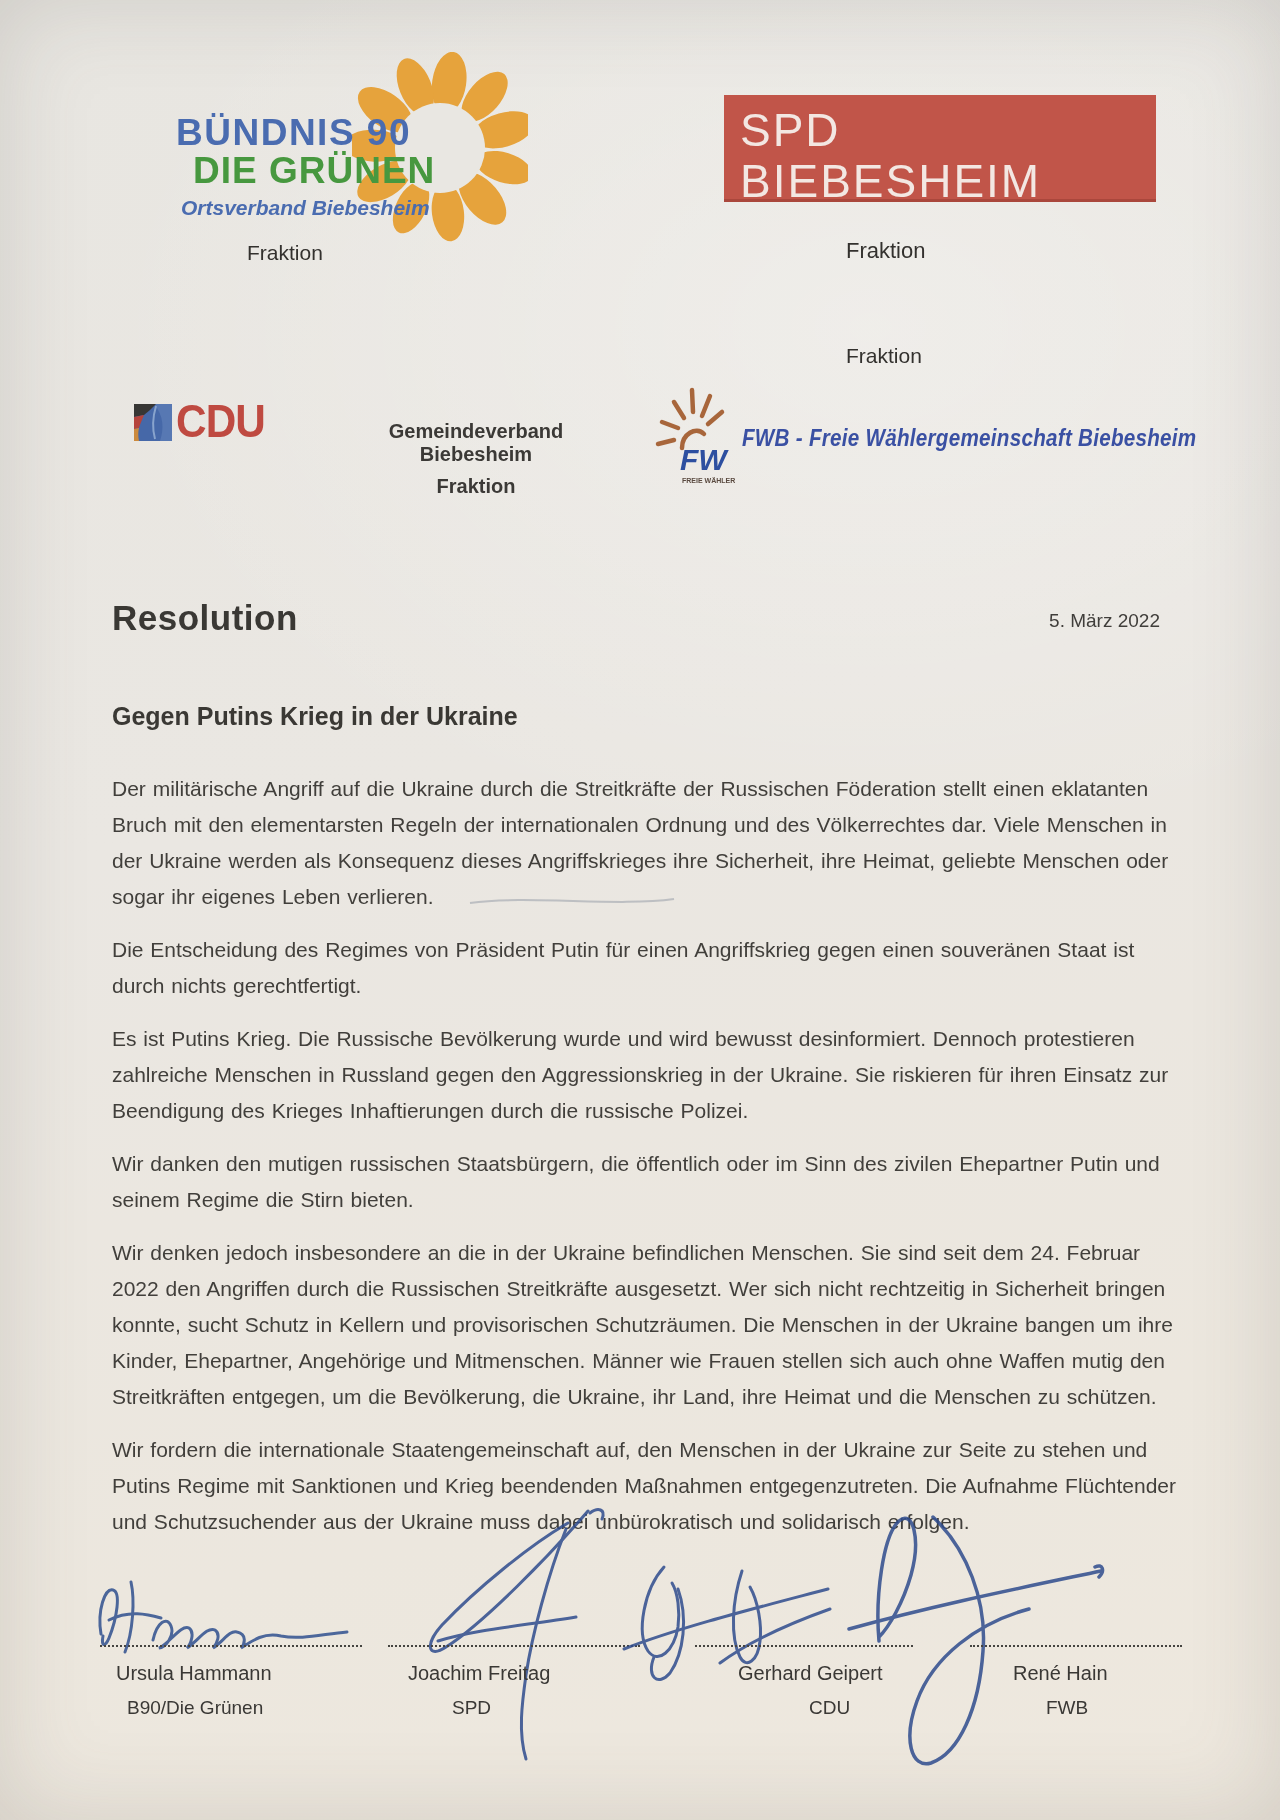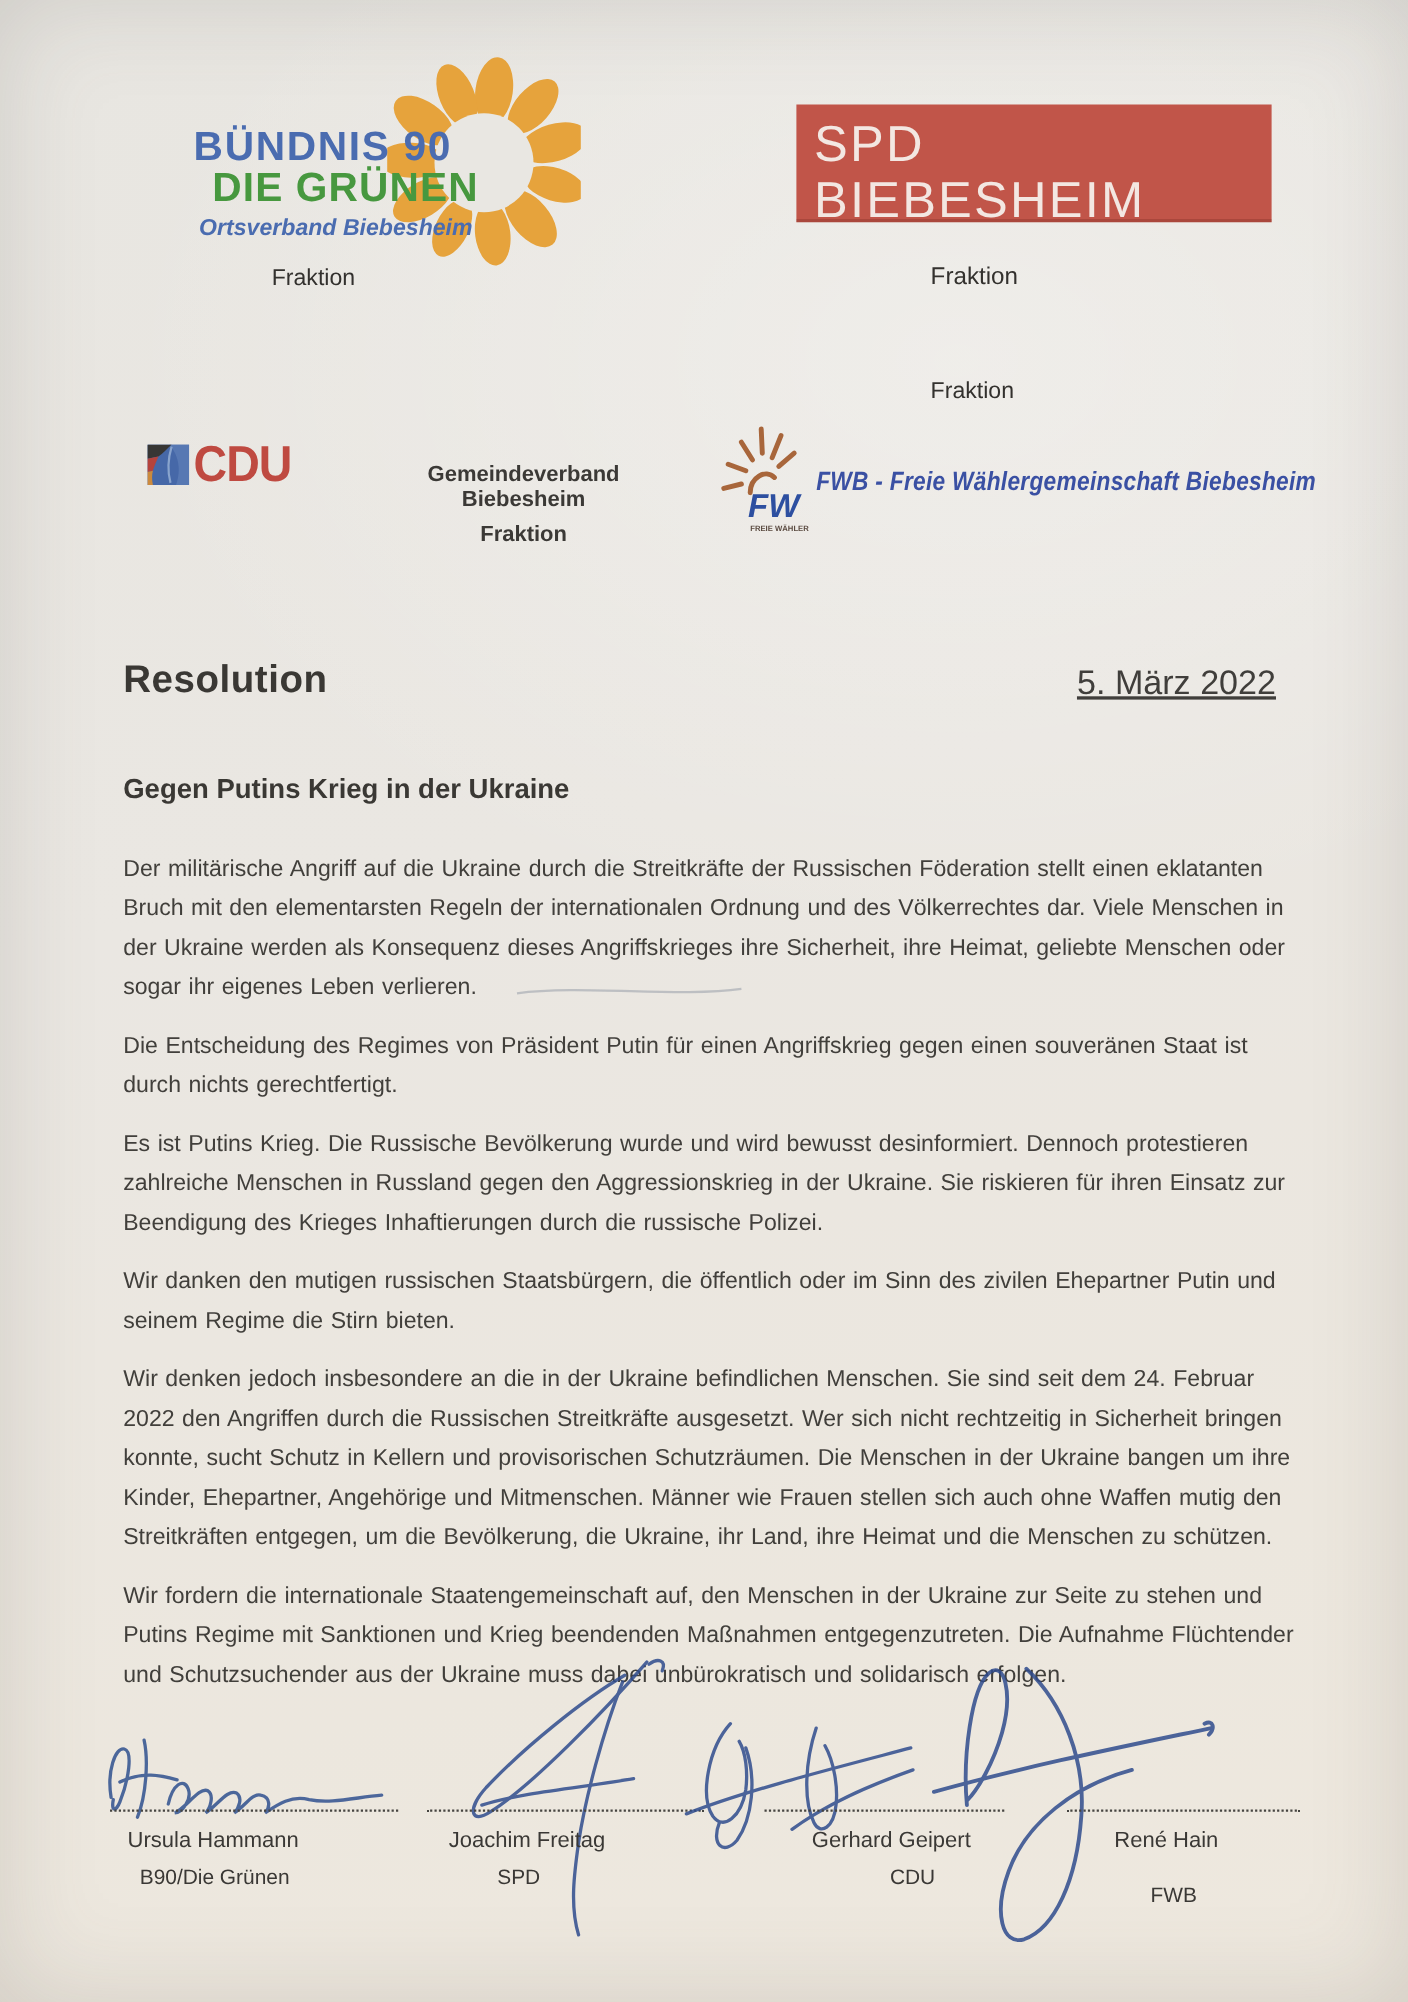--- a/index.html
+++ b/index.html
@@ -41,23 +41,23 @@
   .cdu-word{left:176px;top:394px;font-size:46px;font-weight:bold;letter-spacing:-1px;color:var(--cdu-red);transform:scaleX(.92);transform-origin:left top;}
   .cdu-text{left:330px;top:420px;width:292px;text-align:center;}
   .cdu-text .t1{font-size:20px;font-weight:bold;color:#3b3936;}
   .cdu-text .t2{font-size:20px;font-weight:bold;color:#3b3936;margin-top:9px;}
   
   .fw-logo{left:648px;top:382px;}
   .fwb-title{left:742px;top:424px;font-size:24px;font-weight:bold;font-style:italic;color:var(--fwb-blue);
     transform:scaleX(.86);transform-origin:left top;white-space:nowrap;letter-spacing:.3px;}
   
   .bodycol{left:112px;top:598px;width:1076px;}
-  .headrow{display:flex;justify-content:space-between;align-items:flex-start;}
+  .headrow{display:flex;justify-content:space-between;align-items:center;}
   .res-title{font-size:35px;font-weight:bold;color:#3a3834;letter-spacing:.5px;}
-  .res-date{font-size:31px;color:#403e3b;margin-right:28px;padding-top:5px;text-decoration:underline;}
+  .res-date{font-size:19px;color:#403e3b;margin-right:28px;padding-top:5px;}
   .subject{margin-top:64px;font-size:25px;font-weight:bold;color:#3a3834;}
   .paras{margin-top:40px;}
   .paras p{margin:0 0 17px 0;font-size:21px;line-height:36px;color:#413f3b;word-spacing:1px;}
   .smudge{left:468px;top:893px;}
   
   .sigblock{width:300px;height:300px;}
   .sig1{left:95px;top:1500px;} .sig2{left:370px;top:1500px;}
   .sig3{left:590px;top:1500px;width:330px;} .sig4{left:810px;top:1495px;}
   .sigline{position:absolute;height:0;border-bottom:2px dotted #454440;}
   .signame{position:absolute;font-size:20px;color:#3a3835;white-space:nowrap;}
@@ -232,16 +232,16 @@
         <g stroke="#2f4c8e" stroke-width="3.5" fill="none" stroke-linecap="round" opacity=".85">
           <path d="M64,136 C60,92 68,30 84,16 C98,4 106,34 96,70 C88,98 74,122 64,132"></path>
           <path d="M118,12 C152,44 172,96 168,146 C164,204 144,248 116,258 C96,264 88,234 102,196 C118,152 162,118 214,104"></path>
           <path d="M34,124 C120,100 210,82 286,66"></path>
           <path d="M280,62 C288,58 290,66 284,72"></path>
         </g>
       </svg>
     </div>
     <div class="sigline" style="left:160px;top:150px;width:212px;"></div>
     <div class="signame" style="left:203px;top:167px;">René Hain</div>
-    <div class="sigparty" style="left:236px;top:218px;">FWB</div>
+    <div class="sigparty" style="left:236px;top:202px;">FWB</div>
   </div>
 
 </div>
 
 </body></html>

